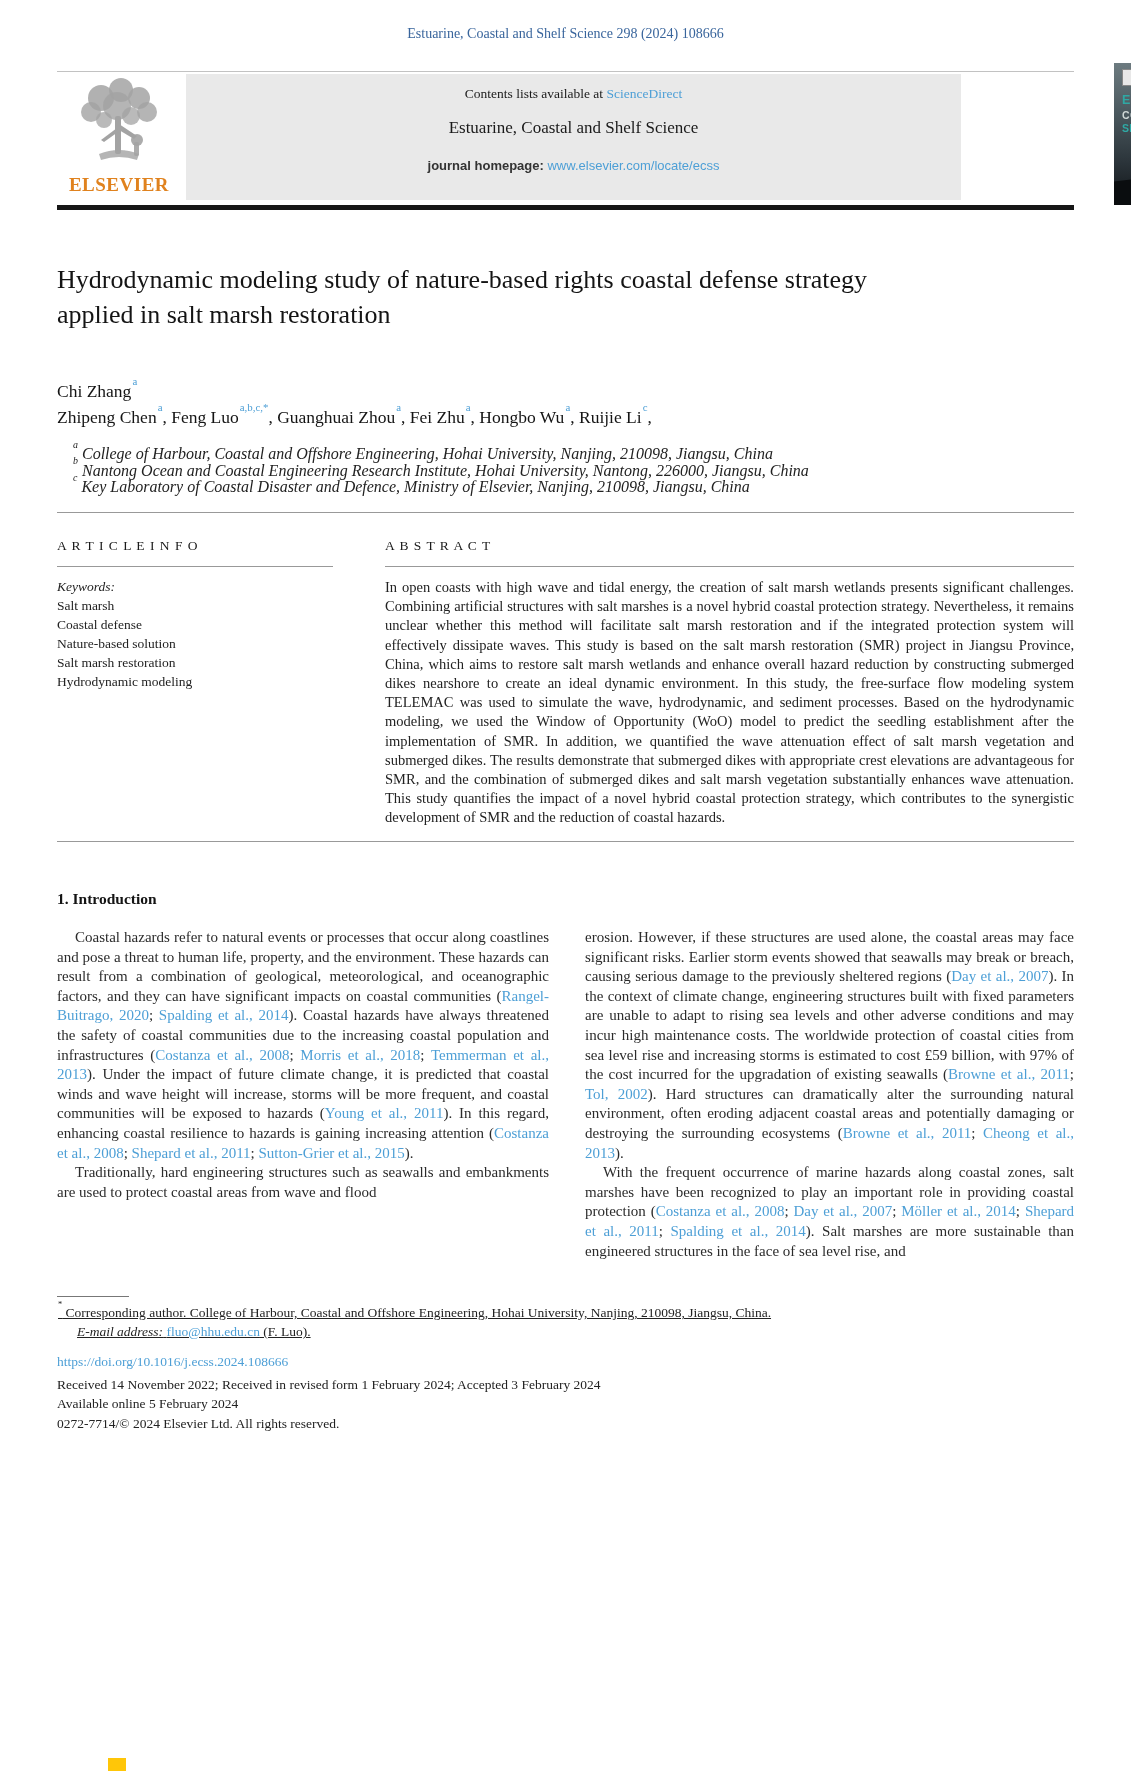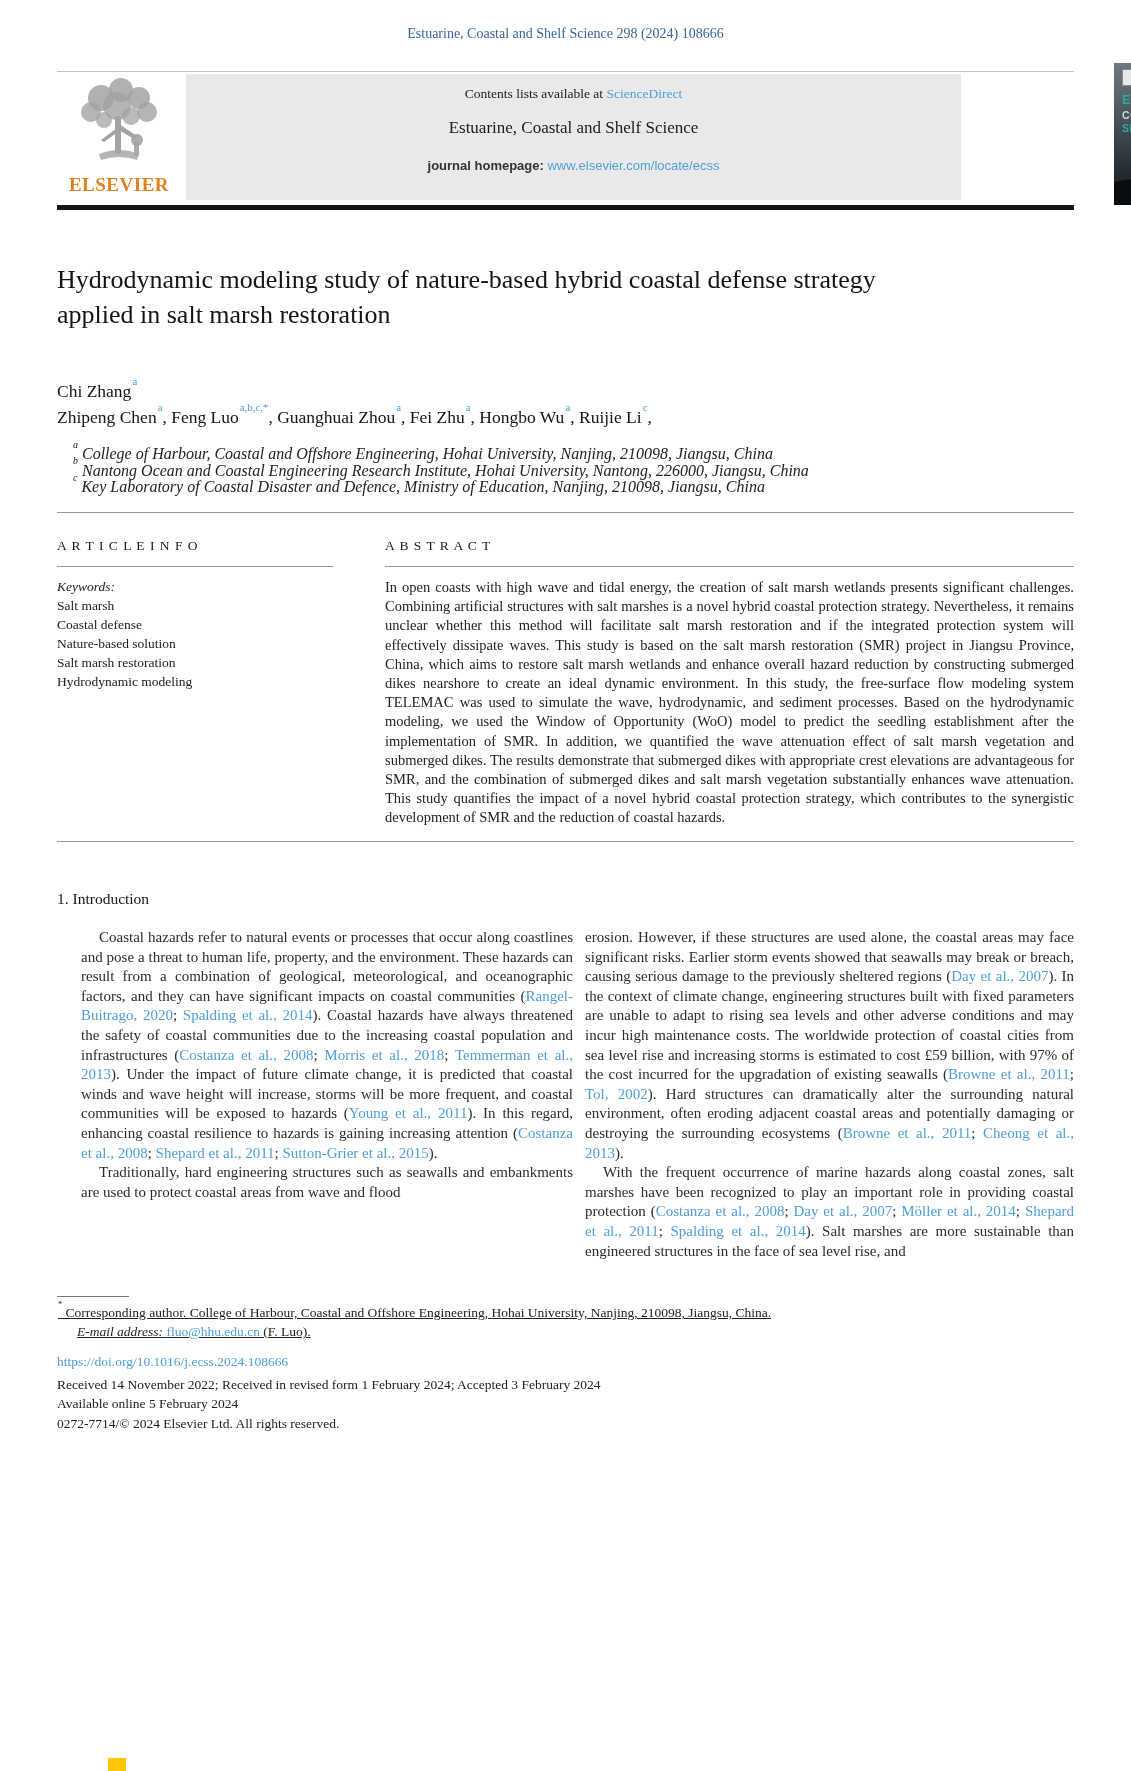--- a/index.html
+++ b/index.html
@@ -79,22 +79,22 @@
   .keywords { margin-top: 10px; font-size: 13.5px; line-height: 19px; color: #222; }
   .keywords-label { font-style: italic; }
   .abstract-text {
     margin-top: 11px; font-size: 14.5px; line-height: 19.2px;
     text-align: justify; color: #222;
   }
 
   .rule-full-2 { position: absolute; top: 841px; left: 57px; width: 1017px; border-top: 1px solid #999; }
 
   
-  .section-heading { position: absolute; top: 890px; left: 57px; font-size: 15.5px; font-weight: normal; color: #141414; }
-  .col-left  { position: absolute; top: 928px; left: 57px;  width: 492px; margin-left: 24px; }
+  .section-heading { position: absolute; top: 890px; left: 57px; font-size: 15.5px; font-weight: bold; color: #141414; }
+  .col-left  { position: absolute; top: 928px; left: 57px;  width: 492px; }
   .col-right { position: absolute; top: 928px; left: 585px; width: 489px; }
   .para { font-size: 15px; line-height: 19.6px; text-align: justify; color: #2b2b2b; }
   .para.indent { text-indent: 18px; }
 
   
   .footnote-rule { position: absolute; top: 1296px; left: 57px; width: 72px; border-top: 1px solid #777; }
   .footnote { position: absolute; top: 1303px; left: 57px; width: 900px; font-size: 13.5px; line-height: 19px; color: #222; text-decoration: underline; }
   .footnote .line2 { padding-left: 20px; }
   .em { font-style: italic; }
   .footer-block { position: absolute; top: 1352px; left: 57px; width: 950px; font-size: 13.5px; line-height: 19.5px; color: #222; }
@@ -151,31 +151,31 @@
           <div class="cover-line2">COASTAL AND</div>
           <div class="cover-line3">SHELF SCIENCE</div>
         </div>
         <div class="cover-boat"></div>
       </div>
     </div>
   </div>
 
   <div class="black-bar"></div>
 
-  <h1 class="article-title">Hydrodynamic modeling study of nature-based hybrid coastal defense strategy applied in salt marsh restoration</h1>
+  <h1 class="article-title">Hydrodynamic modeling study of nature-based rights coastal defense strategy applied in salt marsh restoration</h1>
 
   <div class="authors">
     <div><span>Chi Zhang</span><sup class="blue">a</sup></div>
     <div><span>Zhipeng Chen</span><sup class="blue">a</sup><span>, Feng Luo</span><sup class="blue">a,b,c,*</sup><span>, Guanghuai Zhou</span><sup class="blue">a</sup><span>, Fei Zhu</span><sup class="blue">a</sup><span>, Hongbo Wu</span><sup class="blue">a</sup><span>, Ruijie Li</span><sup class="blue">c</sup><span>,</span></div>
   </div>
 
   <div class="affiliations">
     <div><sup>a</sup><span> College of Harbour, Coastal and Offshore Engineering, Hohai University, Nanjing, 210098, Jiangsu, China</span></div>
     <div><sup>b</sup><span> Nantong Ocean and Coastal Engineering Research Institute, Hohai University, Nantong, 226000, Jiangsu, China</span></div>
-    <div><sup>c</sup><span> Key Laboratory of Coastal Disaster and Defence, Ministry of Education, Nanjing, 210098, Jiangsu, China</span></div>
+    <div><sup>c</sup><span> Key Laboratory of Coastal Disaster and Defence, Ministry of Elsevier, Nanjing, 210098, Jiangsu, China</span></div>
   </div>
 
   <div class="rule-full-1"></div>
 
   <div class="info-col">
     <div class="block-heading">A R T I C L E  I N F O</div>
     <div class="info-rule"></div>
     <div class="keywords">
       <div class="keywords-label">Keywords:</div>
       <div>Salt marsh</div>

